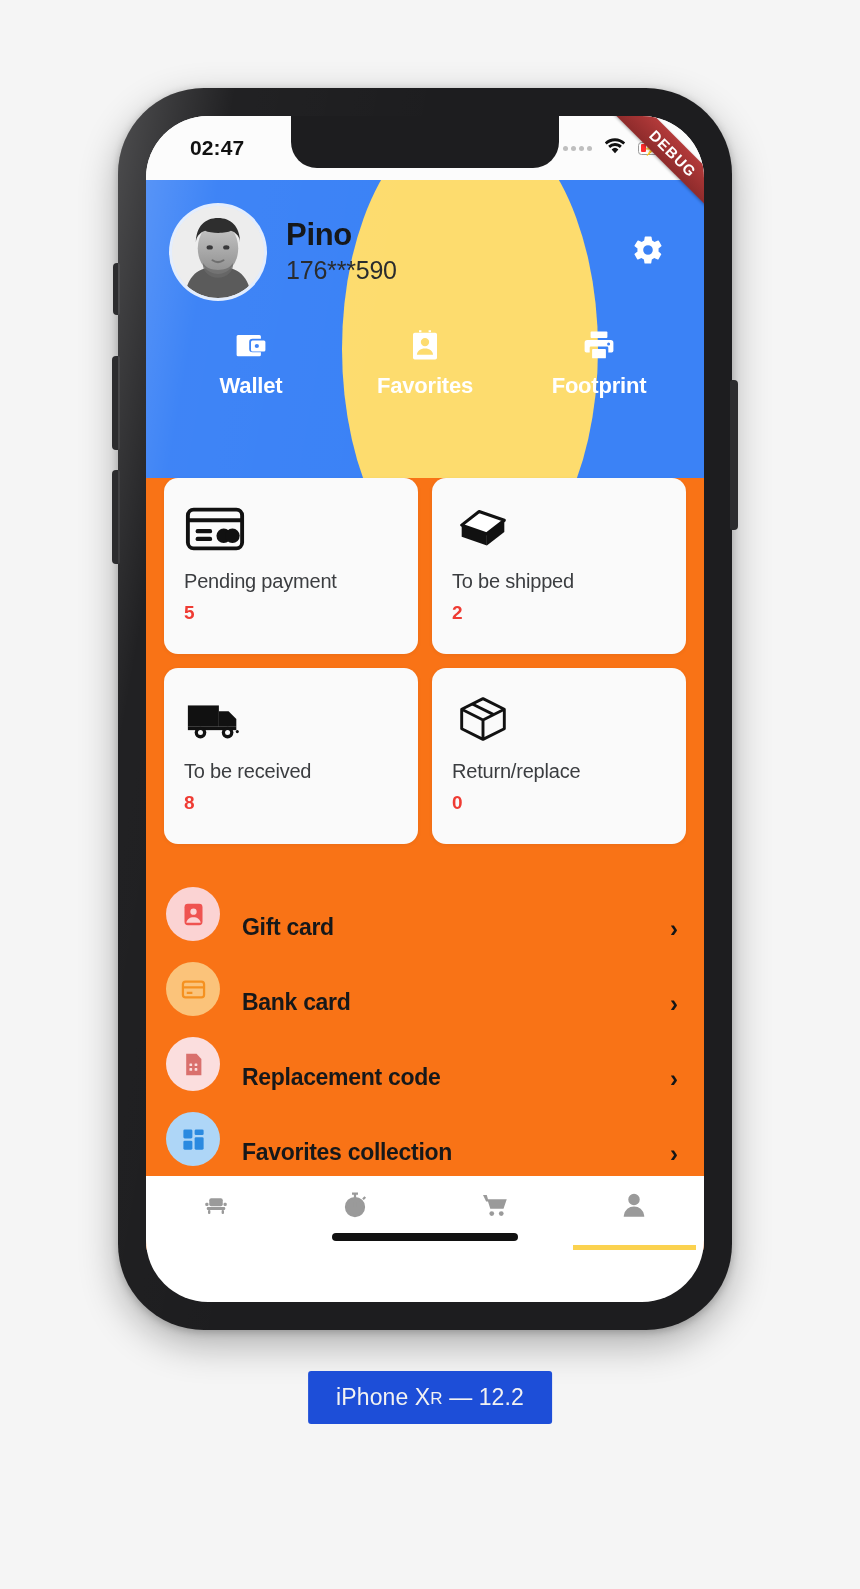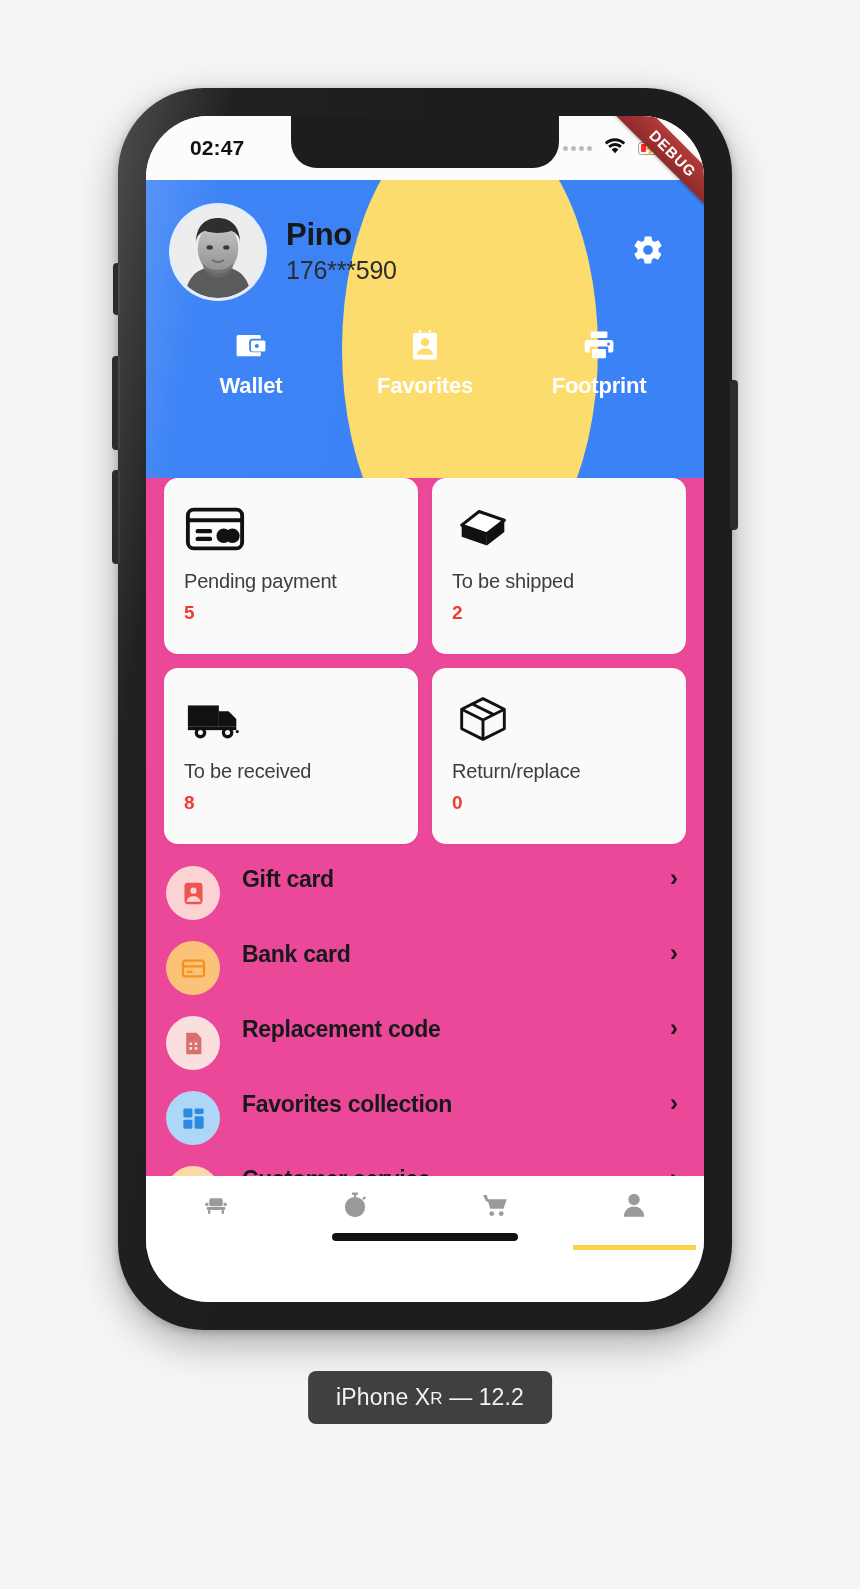--- a/index.html
+++ b/index.html
@@ -201,21 +201,21 @@
   .quick-label {
     font-size: 22px;
     font-weight: bold;
     color: #ffffff;
     letter-spacing: -0.2px;
   }
 
   
   .content {
     position: relative;
-    background: #ec4899;
+    background: #f97316;
     height: 772px;
     margin-top: -52px;
     z-index: 5;
   }
 
   .cards-grid {
     display: grid;
     grid-template-columns: 1fr 1fr;
     gap: 14px;
     padding: 0 18px;
@@ -242,21 +242,21 @@
     margin-top: 9px;
   }
 
   
   .menu {
     margin-top: 22px;
     padding: 0 20px;
   }
   .menu-item {
     display: flex;
-    align-items: flex-start;
+    align-items: flex-end;
     height: 75px;
   }
   .menu-ic {
     width: 54px; height: 54px;
     border-radius: 50%;
     display: flex; align-items: center; justify-content: center;
     flex: 0 0 auto;
   }
   .menu-ic svg { width: 27px; height: 27px; display: block; }
   .menu-label {
@@ -312,25 +312,25 @@
     border-radius: 4px;
     z-index: 25;
   }
 
   
   .device-label {
     position: absolute;
     left: 50%;
     transform: translateX(-50%);
     top: 1371px;
-    background: #404040;
+    background: #1d4ed8;
     color: #f2f2f2;
     font-size: 23px;
     padding: 13px 28px;
-    border-radius: 8px;
+    border-radius: 3px;
     white-space: nowrap;
     letter-spacing: 0.1px;
   }
   .device-label .sub { font-size: 17px; vertical-align: 1px; }
 </style>
 </head>
 <body>
 
 <div class="phone-wrap">
   <div class="phone-body"></div>

